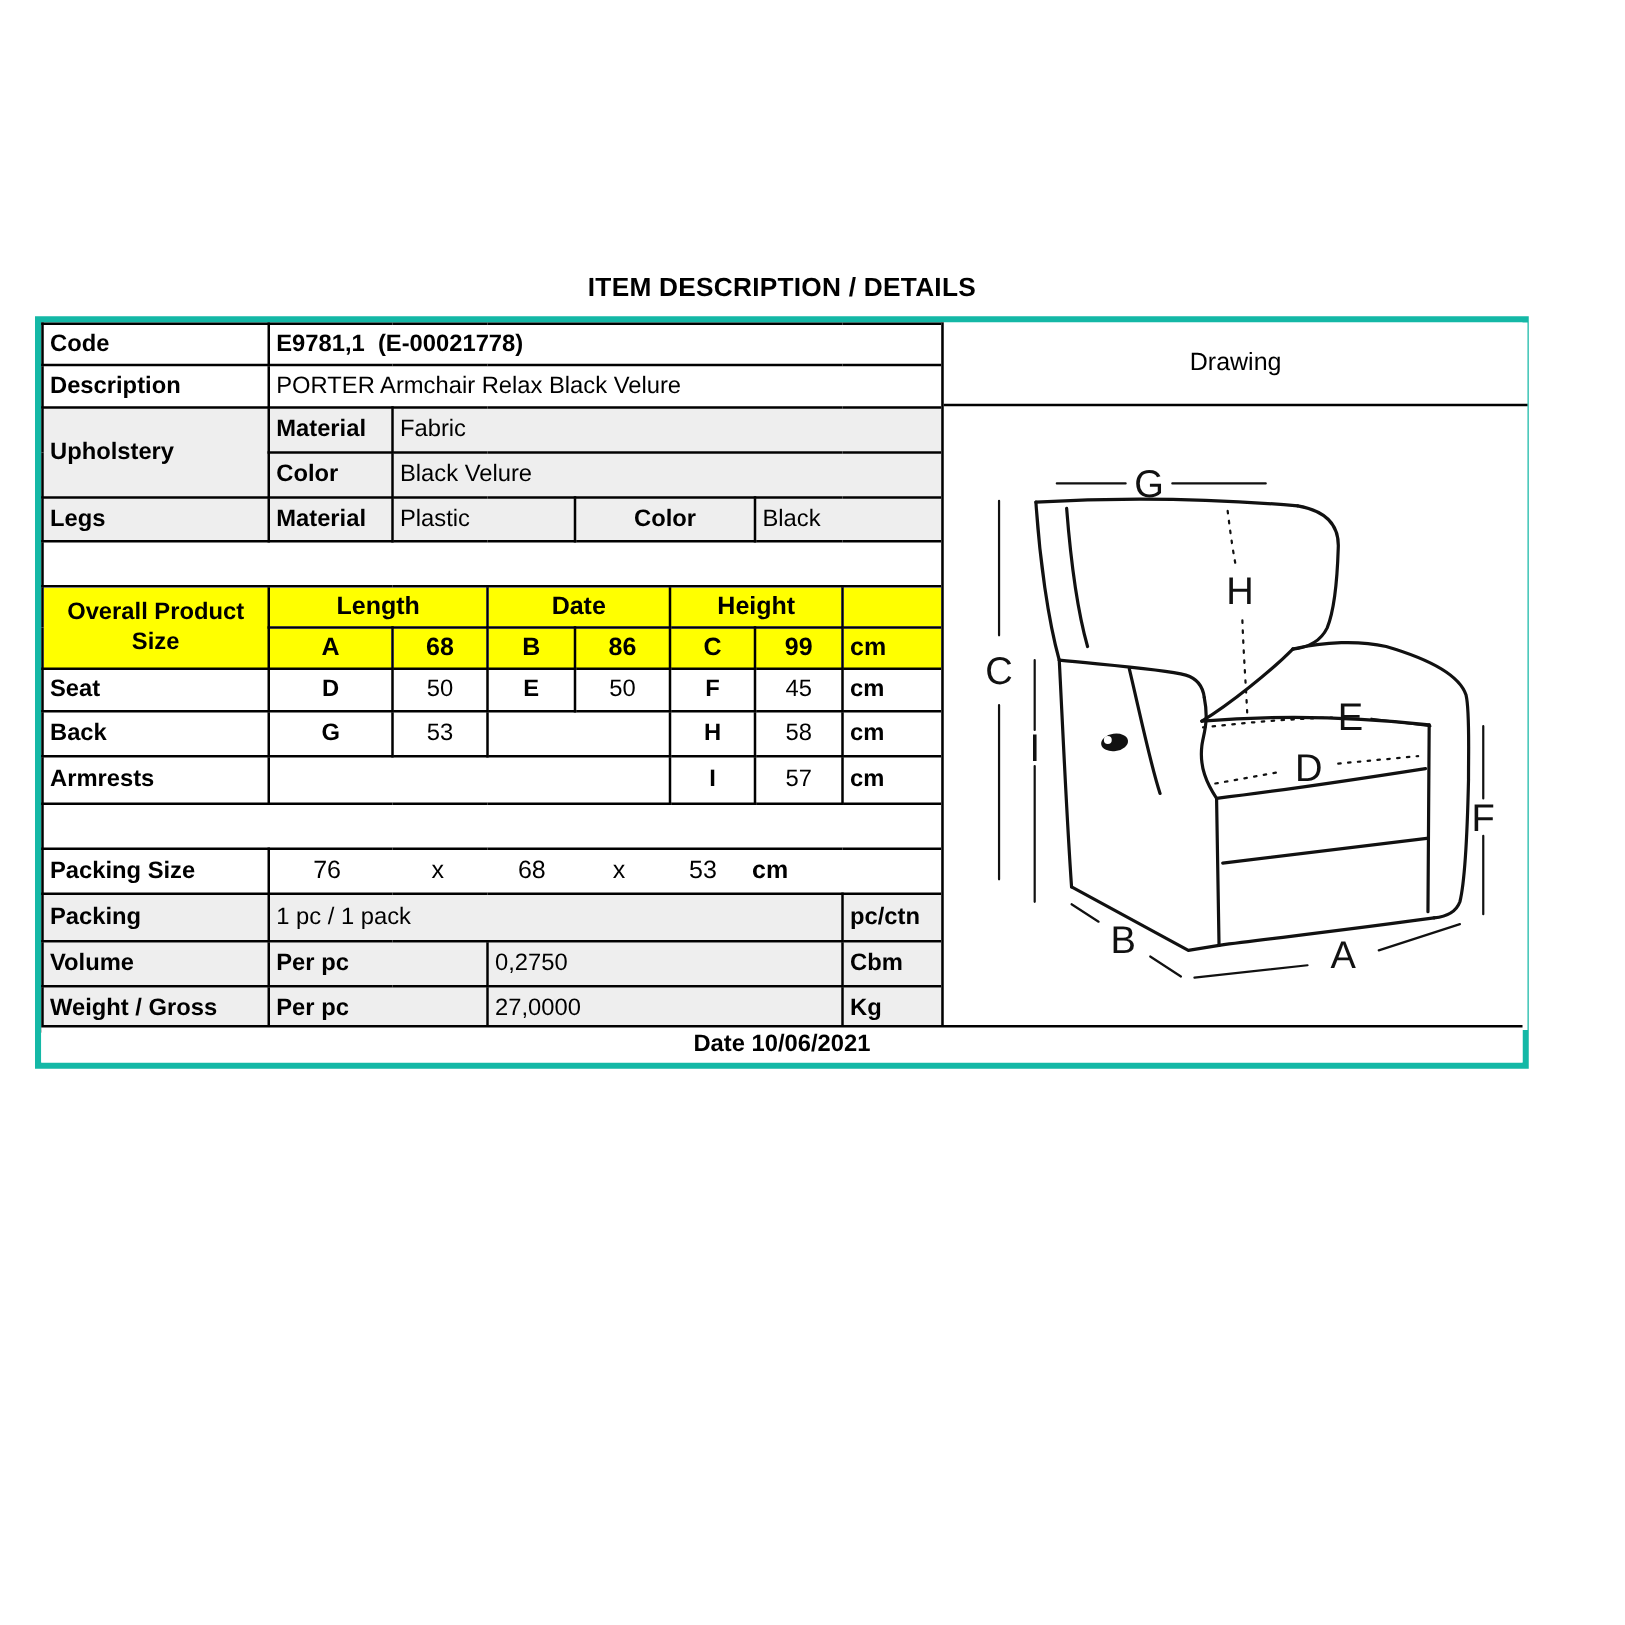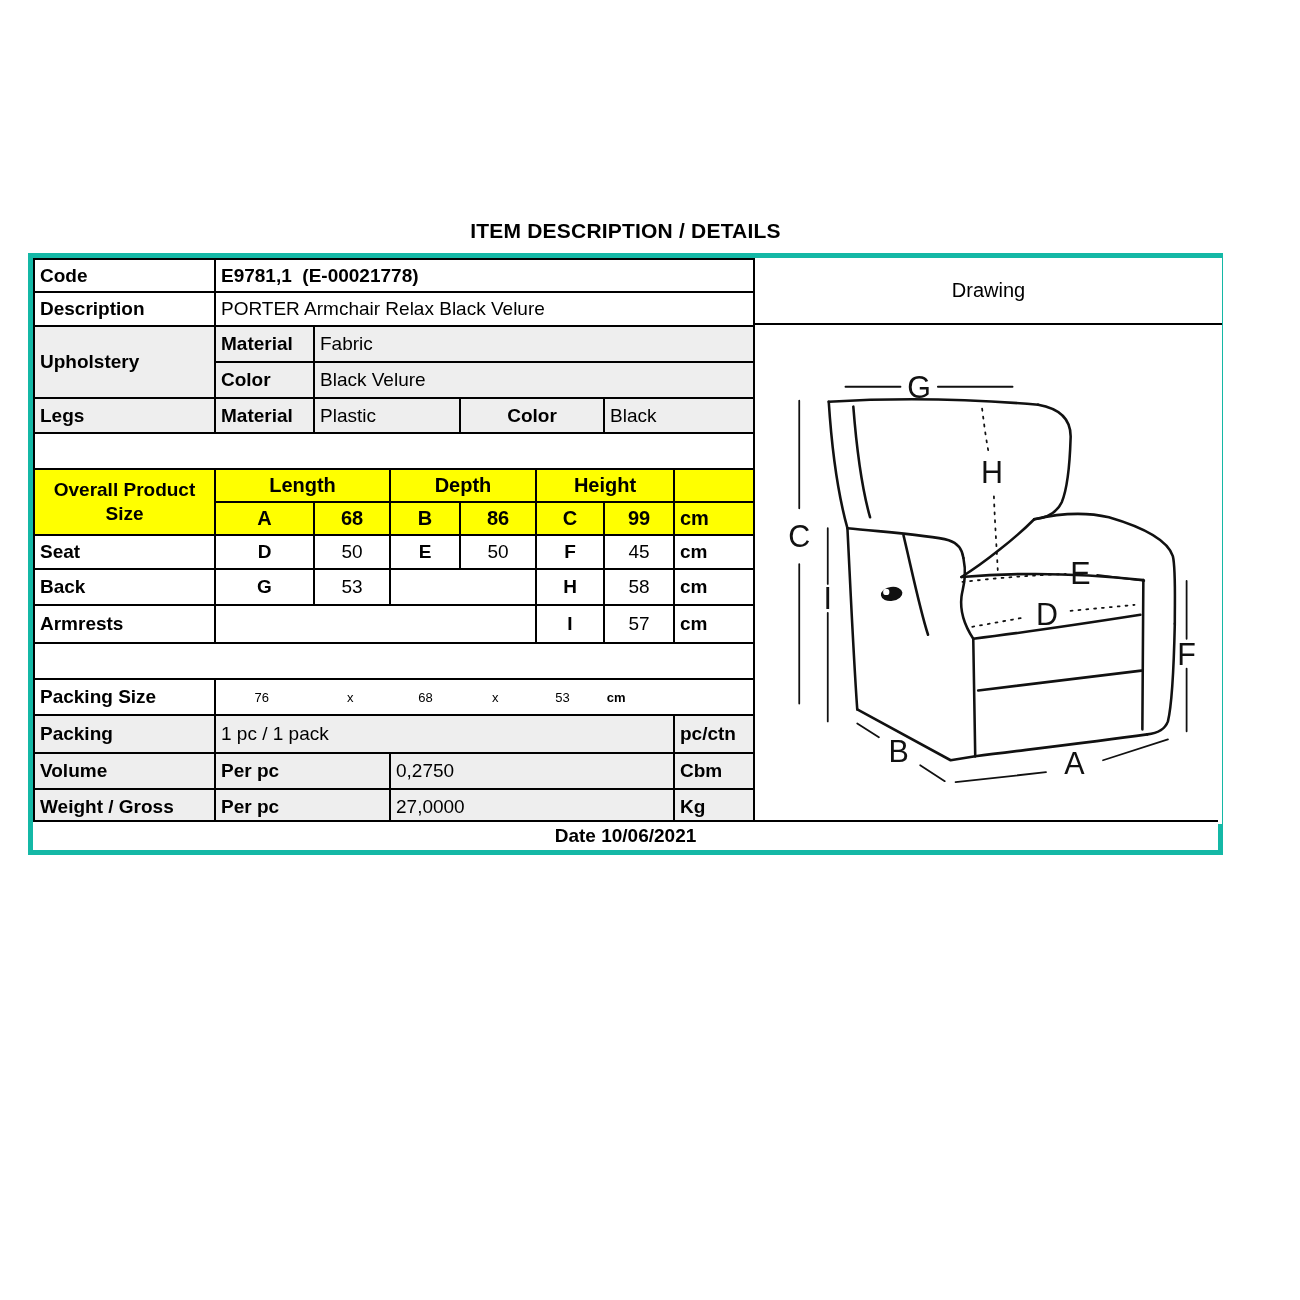--- a/index.html
+++ b/index.html
@@ -19,21 +19,21 @@
   td.num{text-align:center;font-weight:normal;}
   td.ltr{text-align:center;font-weight:bold;}
   td.unit{text-align:left;font-weight:bold;}
   td.b{font-weight:bold;}
   .ws{white-space:pre;}
   tr.gray td{background:#eeeeee;}
   tr.yellow td{background:#ffff00;font-weight:bold;text-align:center;font-size:20px;}
   td.empty{background:#fff;}
   .sizelbl div{line-height:1.25;font-size:19px;}
   td.spread{position:relative;}
-  td.spread span{position:absolute;top:50%;transform:translate(-50%,-50%);font-size:13px;}
+  td.spread span{position:absolute;top:50%;transform:translate(-50%,-50%);font-size:20px;}
   .drawing-panel{position:absolute;left:720px;top:0;width:469px;height:566px;
                  border-left:2px solid #000;box-sizing:border-box;background:#fff;}
   .drawing-header{height:65px;border-bottom:2px solid #000;display:flex;
                   align-items:center;justify-content:center;font-size:20px;font-weight:normal;}
   .drawing-svg{display:block;}
   .date-row{position:absolute;left:0;bottom:0;width:100%;height:30px;line-height:27px;
             border-top:2px solid #000;box-sizing:border-box;text-align:center;
             font-weight:bold;font-size:19px;background:#fff;}
   
   .cl{stroke:#111;stroke-width:2.6;fill:none;stroke-linecap:round;stroke-linejoin:round;}
@@ -88,21 +88,21 @@
         </tr>
         <tr style="height:36px">
           <td class="empty" colspan="8"></td>
         </tr>
         <tr class="yellow" style="height:33px">
           <td class="sizelbl" rowspan="2">
             <div>Overall Product</div>
             <div>Size</div>
           </td>
           <td colspan="2">Length</td>
-          <td colspan="2">Depth</td>
+          <td colspan="2">Date</td>
           <td colspan="2">Height</td>
           <td></td>
         </tr>
         <tr class="yellow" style="height:33px">
           <td>A</td>
           <td>68</td>
           <td>B</td>
           <td>86</td>
           <td>C</td>
           <td>99</td>

